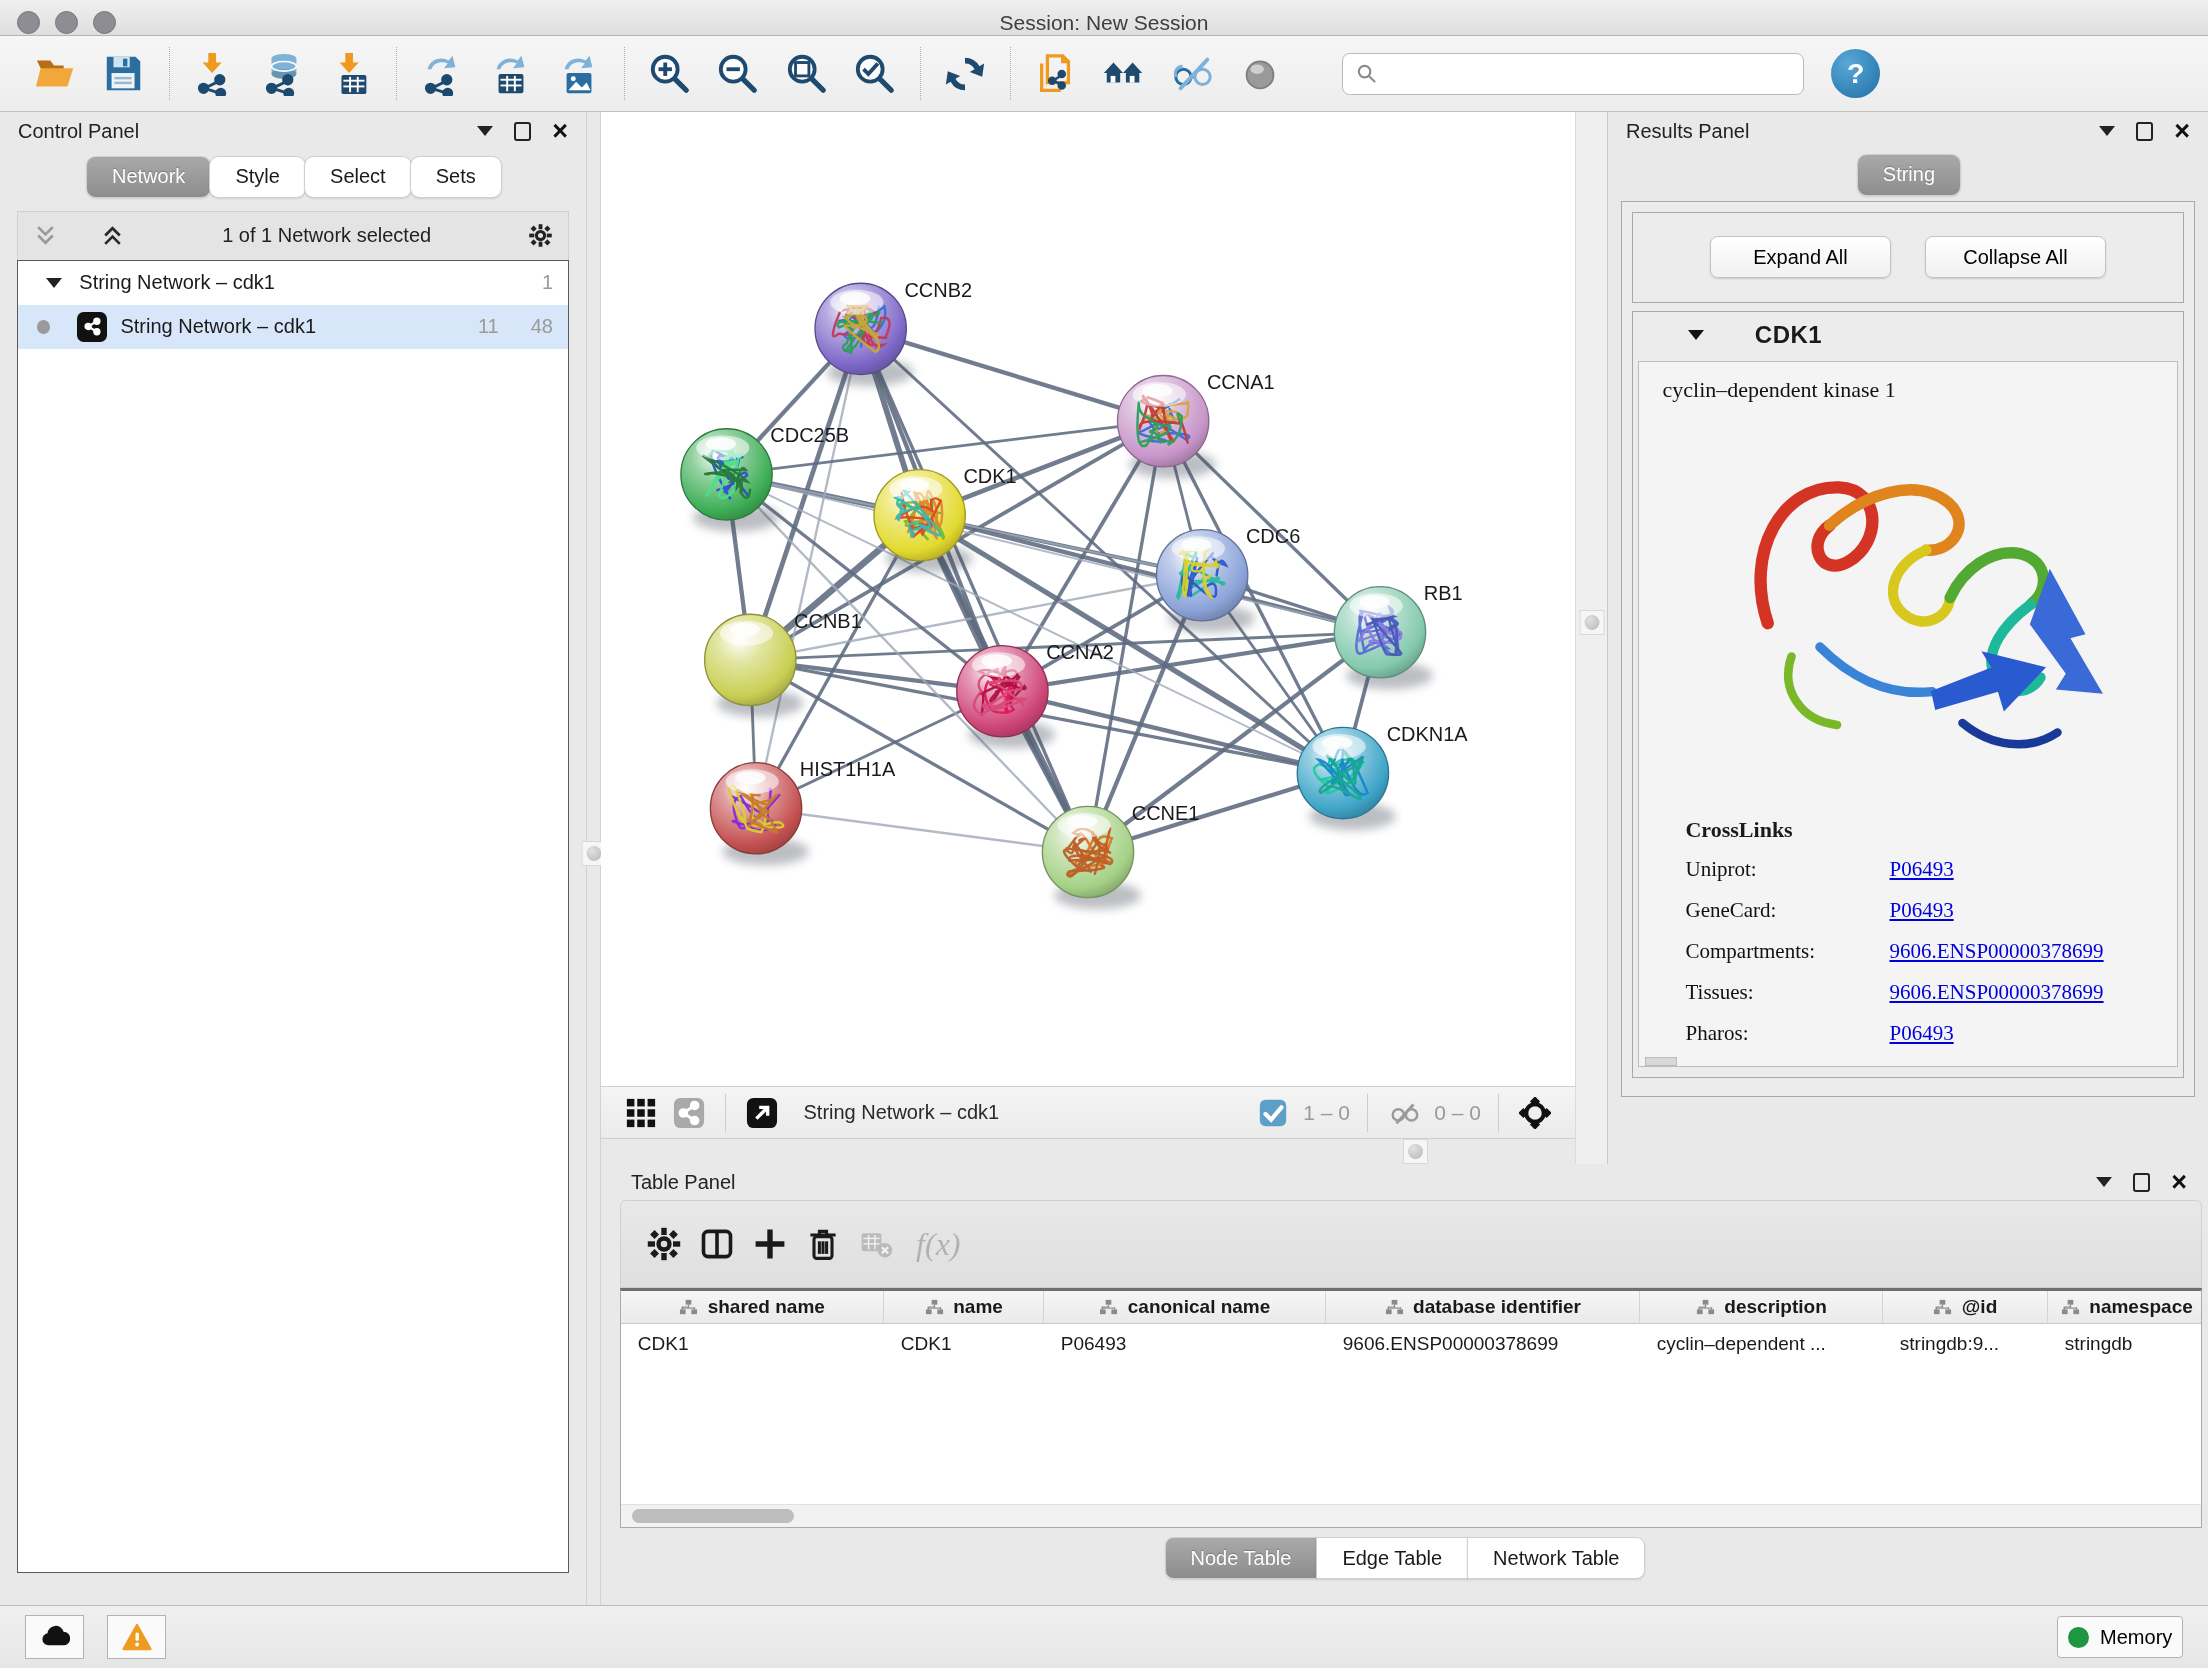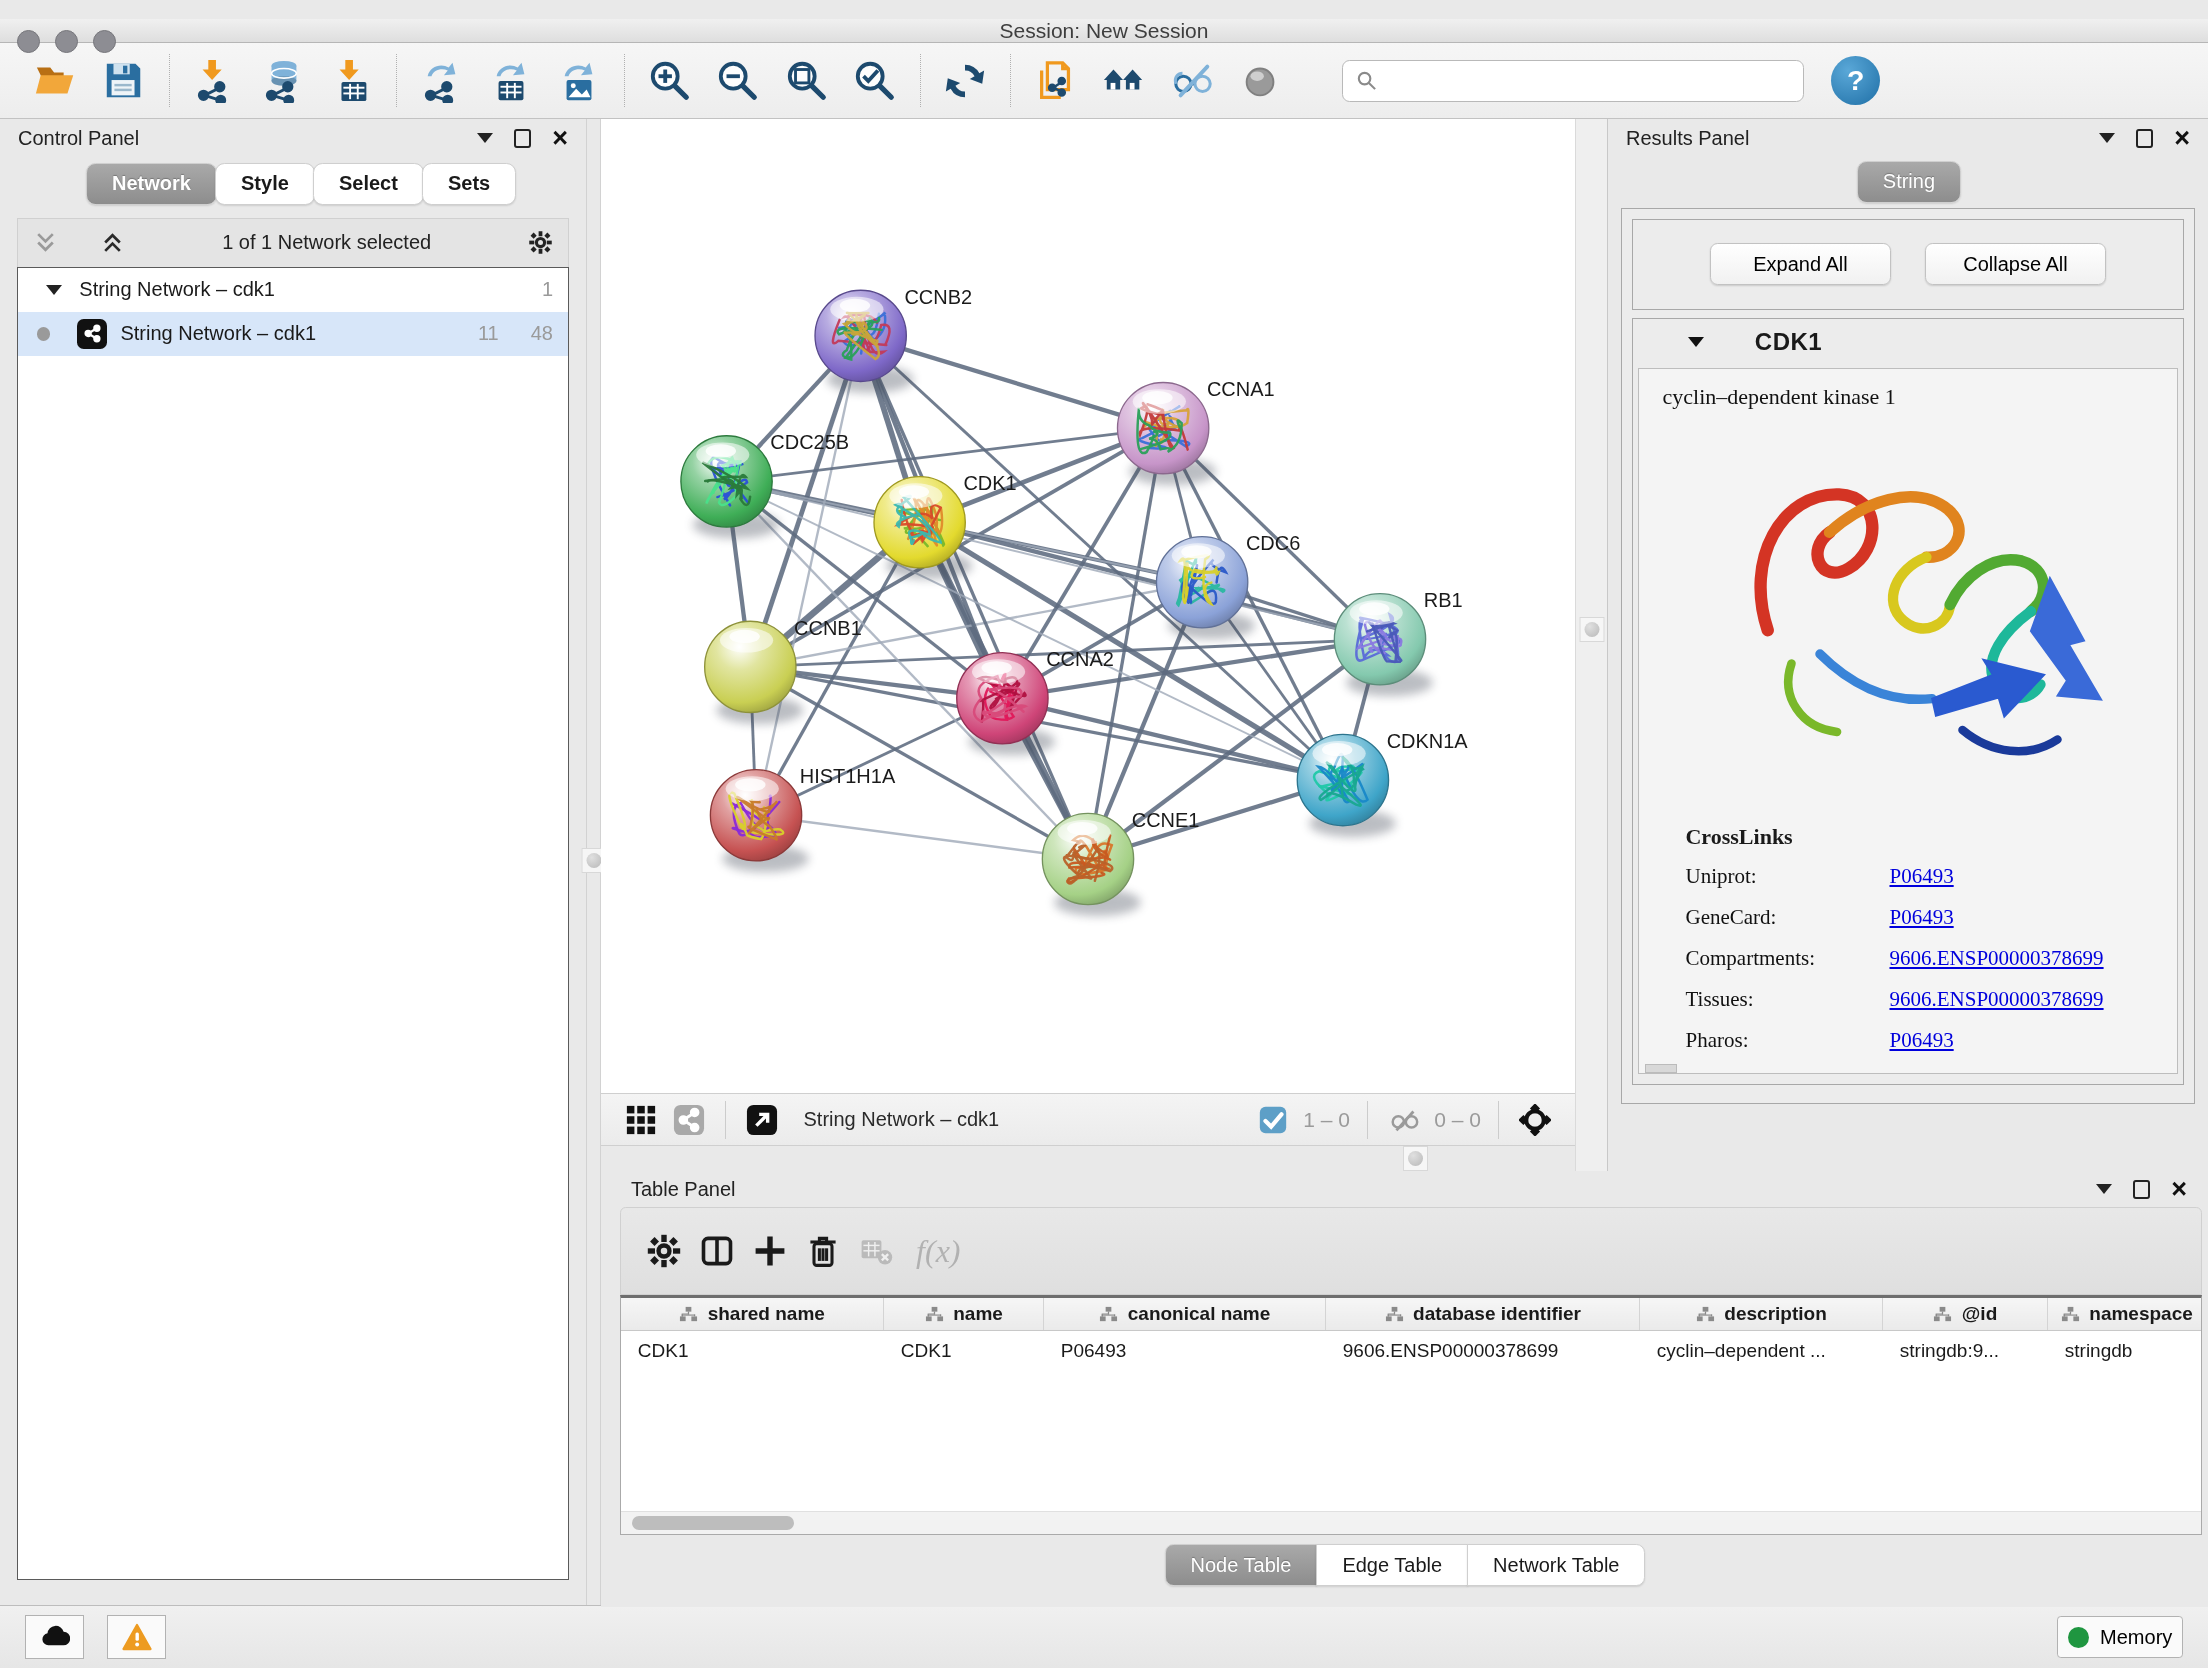--- a/index.html
+++ b/index.html
@@ -1,21 +1,21 @@
 <!DOCTYPE html>
 <html style="font-size:15px"><head>
 <meta charset="utf-8">
 <style>
   * { margin:0; padding:0; box-sizing:border-box; }
   html,body { width:2208px; height:1668px; }
   body { font-family:"Liberation Sans", sans-serif; background:#e9e9e9; color:#1a1a1a; }
   .window { position:relative; width:2208px; height:1668px; overflow:hidden; background:#e9e9e9; display:flex; flex-direction:column; }
 
   
-  .titlebar { height:24px; background:linear-gradient(#f0f0f0,#dedede); border-bottom:1px solid #b6b6b6; position:relative; display:flex; align-items:center; justify-content:center; flex:none;margin-top:19px; }
+  .titlebar { height:36px; background:linear-gradient(#f0f0f0,#dedede); border-bottom:1px solid #b6b6b6; position:relative; display:flex; align-items:flex-end; justify-content:center; flex:none; }
   .traffic { position:absolute; left:17px; top:10.5px; display:flex; gap:15px; }
   .traffic i { width:23px; height:23px; border-radius:50%; background:#8d8d93; border:1px solid #77777c; display:block; }
   .win-title { font-size:21px; color:#3e3e3e; }
 
   
   .toolbar { height:76px; background:linear-gradient(#f6f6f6,#ededed); border-bottom:1px solid #c2c2c2; display:flex; align-items:center; padding:0 15px; flex:none; }
   .tb-group { display:flex; align-items:center; gap:9.5px; padding:0 11.4px; }
   .tb-btn { width:59px; height:59px; border:none; background:transparent; display:flex; align-items:center; justify-content:center; cursor:pointer; }
   .tb-btn svg { width:44px; height:44px; }
   .tb-sep { width:0; height:53px; border-left:1.9px dotted #b0b0b0; margin:0 3.8px; }
@@ -29,21 +29,21 @@
   .content { flex:1; display:flex; min-height:0; }
 
   
   .control-panel { width:586px; flex:none; background:#e9e9e9; position:relative; }
   .panel-header { height:38px; display:flex; align-items:center; padding:0 18px; }
   .panel-title { font-size:20px; color:#222; }
   .panel-controls { margin-left:auto; display:flex; align-items:center; gap:21px; }
   .pc-arrow { width:0; height:0; border-left:8.6px solid transparent; border-right:8.6px solid transparent; border-top:10.5px solid #222; cursor:pointer; }
   .pc-float { width:17px; height:19px; border:2.9px solid #222; border-radius:2.9px; cursor:pointer; }
   .pc-close { font-size:27px; font-weight:bold; color:#111; line-height:1; cursor:pointer; }
-  .cp-tabs { display:flex; padding:5.7px 0 0 86px; position:relative; z-index:2;font-weight:bold; }
+  .cp-tabs { display:flex; padding:5.7px 0 0 86px; position:relative; z-index:2; }
   .tab { height:42px; padding:0 25px; background:#fff; border:1px solid #cfcfcf; display:flex; align-items:center; font-size:20px; border-radius:9.5px; margin-right:-1.9px; box-shadow:0 1px 1.9px rgba(0,0,0,.12); cursor:pointer; }
   .tab.selected { background:linear-gradient(#a9a9a9,#8d8d8d); color:#fff; text-shadow:0 -1px 1px rgba(0,0,0,.25); }
   .cp-sub { margin:13.3px 17px 0 17px; background:#e4e4e4; border:1px solid #d0d0d0; border-bottom:none; height:49px; display:flex; align-items:center; padding:0 15px;gap:29px; }
   .cp-sub svg { width:25px; height:25px; cursor:pointer; }
   .cp-sub .status { flex:1; text-align:center; font-size:20px; color:#222; }
   .tree-box { margin:0 17px; background:#fff; border:1.9px solid #5a5a5a; height:1313px; overflow:hidden; }
   .tree-row { height:44px; display:flex; align-items:center; padding:0 15px; font-size:20px; }
   .tree-row .count { margin-left:auto; color:#9a9a9a; }
   .tree-row.selected { background:#d7e6f9; }
   .tw { display:inline-block; width:0; height:0; border-left:8.6px solid transparent; border-right:8.6px solid transparent; border-top:10.5px solid #222; margin:0 17px 0 13.3px; cursor:pointer; }

